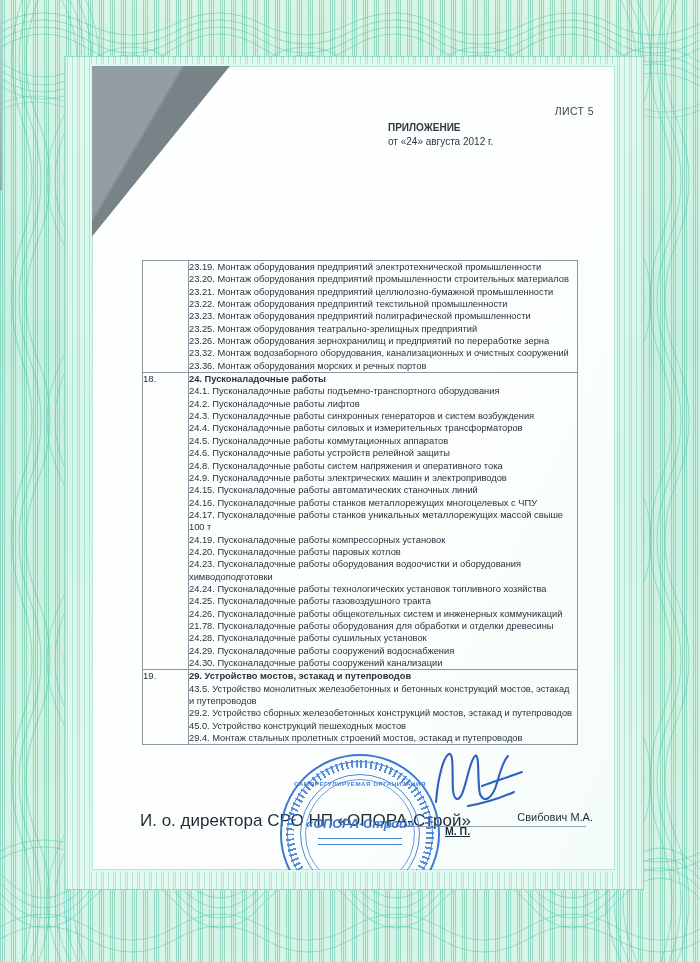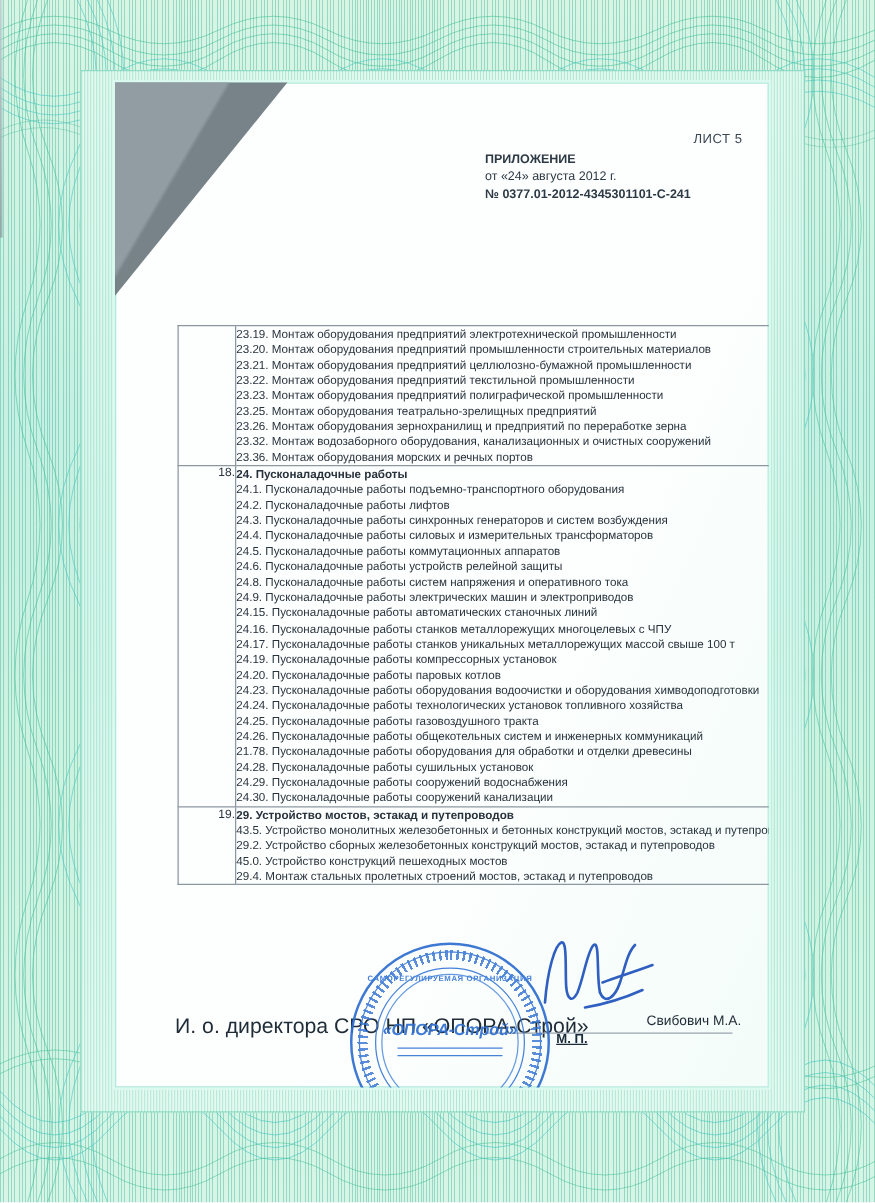--- a/index.html
+++ b/index.html
@@ -102,32 +102,32 @@
     font-weight:bold;
   }
   .appendix .ap-title{display:block;margin-bottom:1px;}
   .appendix .ap-body{display:block;text-align:justify;}
   .appendix .ap-date{display:block;margin-top:1px;font-weight:normal;}
   .appendix .ap-num{display:block;font-weight:bold;}
 
   table.reg{
     position:absolute;
     left:50px; top:194px;
-    width:517px;
+    width:436px;
     border-collapse:collapse;
     table-layout:fixed;
   }
   table.reg td{
     border:1px solid #8d97a1;
     vertical-align:top;
     padding:0;
   }
   td.numcol{
     width:45px;
-    text-align:right;
+    text-align:left;
     font-size:9.6px;
     color:#28323c;
     padding-top:4px;
   }
   td.itemcol{ padding:2px 4px 3px 4px; }
 
   ul.items{ list-style:none; margin:0; padding:0; }
   ul.items li{
     font-size:9.3px;
     line-height:12.35px;
@@ -294,21 +294,20 @@
     <div class="paper-sheen"></div>
   </div>
 
   <div class="content">
 
     <div class="sheet-no">ЛИСТ 5</div>
 
     <div class="appendix">
       <span class="ap-title">ПРИЛОЖЕНИЕ</span>
       <span class="ap-date">от «24» августа 2012 г.</span>
-      <span class="ap-num">№ 0377.01-2012-4345301101-С-241</span>
     </div>
 
     <table class="reg">
       <tbody>
           <tr>
             <td class="numcol"></td>
             <td class="itemcol">
               <ul class="items">
                 <li>23.19. Монтаж оборудования предприятий электротехнической промышленности</li>
                 <li>23.20. Монтаж оборудования предприятий промышленности строительных материалов</li>

